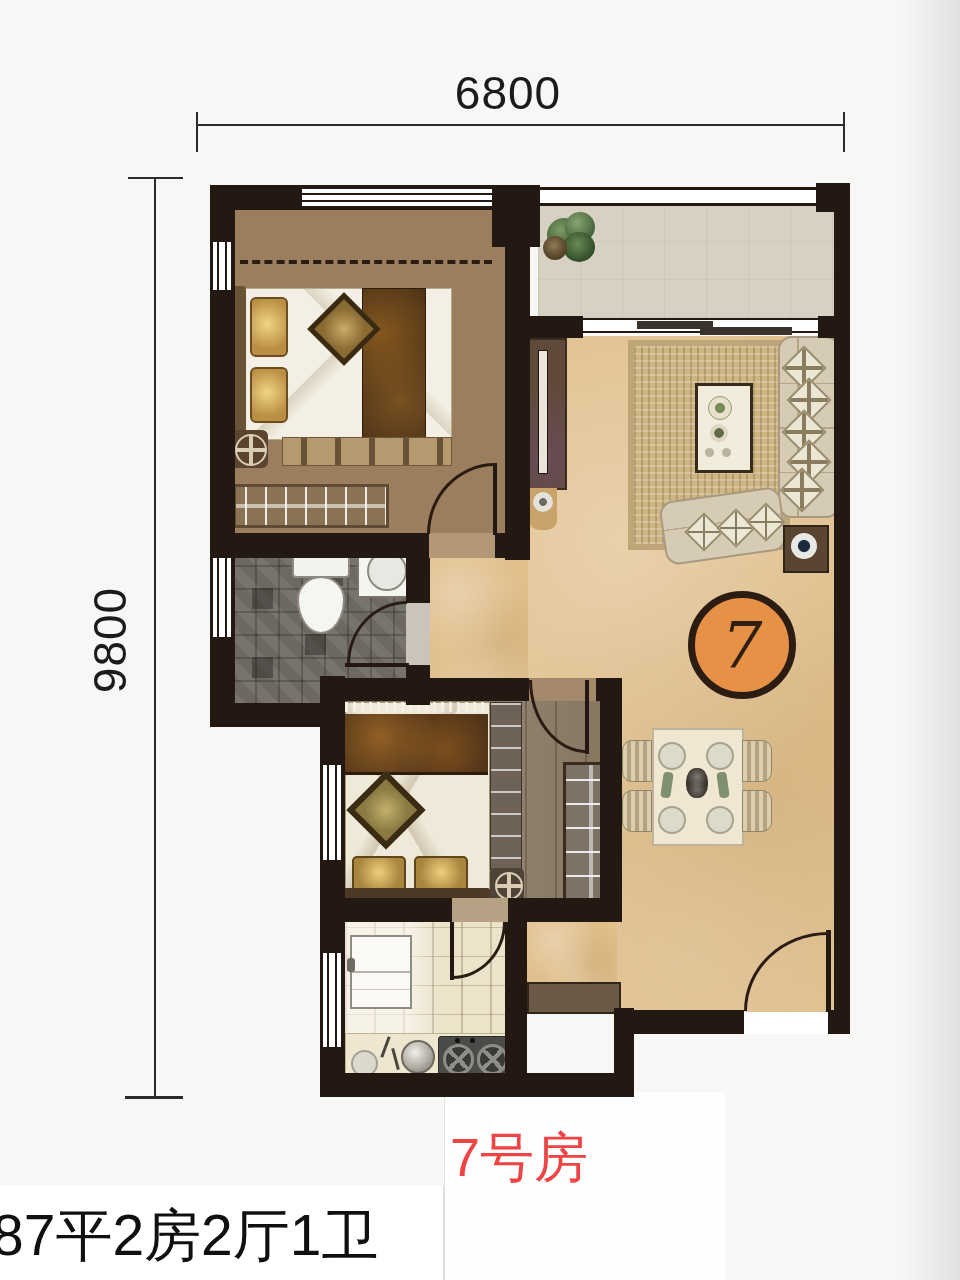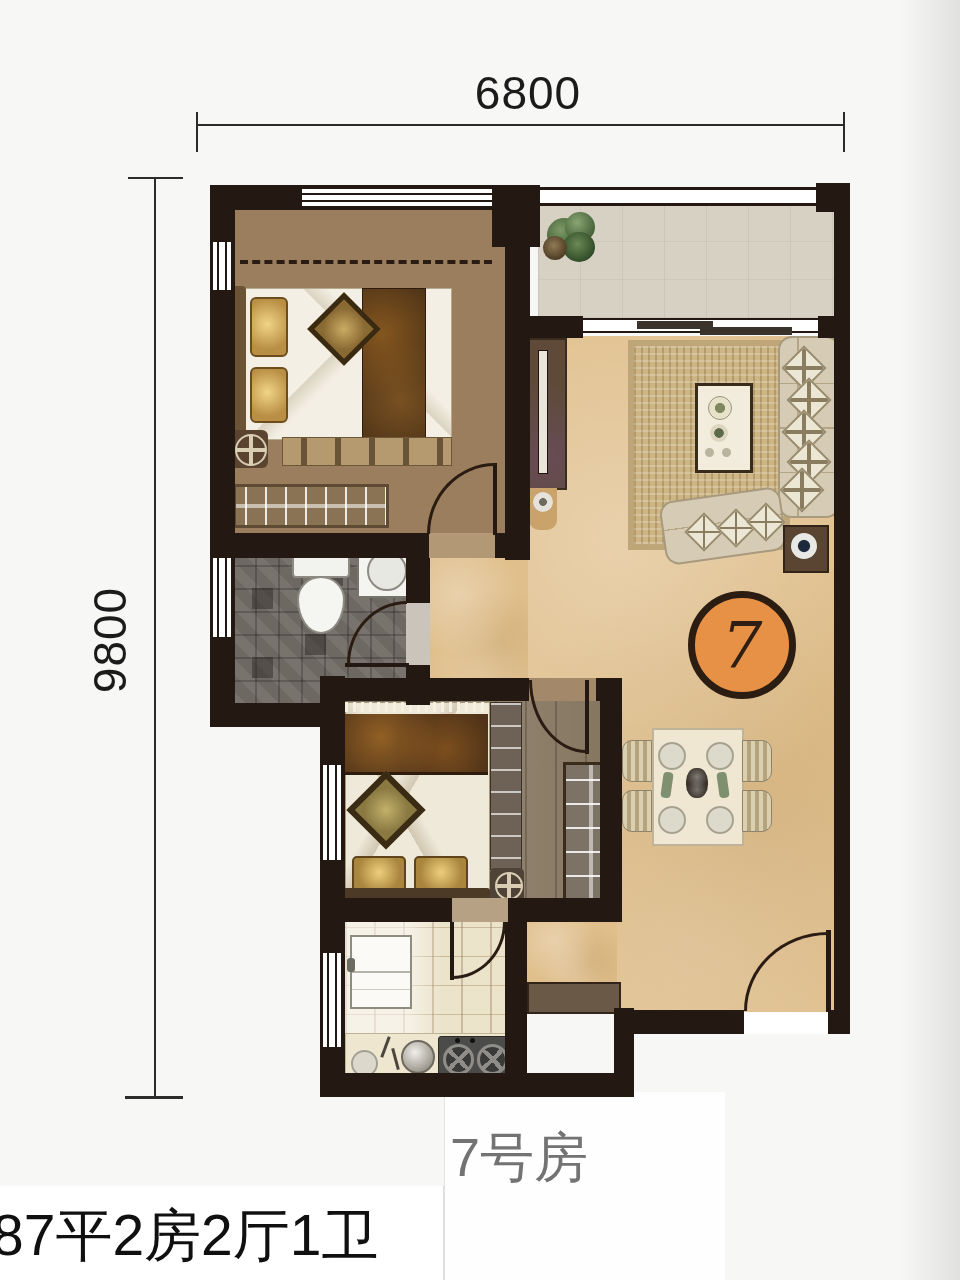--- a/index.html
+++ b/index.html
@@ -264,23 +264,23 @@
   <div class="arc arc-tl" style="left:744px;top:932px;width:84px;height:79px;"></div>
 
   <div class="abs" style="left:688px;top:591px;width:108px;height:108px;border-radius:50%;background:#e79147;
               border:7px solid #2b1d12;box-sizing:border-box;display:flex;align-items:center;justify-content:center;">
     <span style="font-family:'DejaVu Serif',serif;font-style:italic;font-size:64px;color:#2f1f12;line-height:1;">7</span>
   </div>
 
   <div class="dim-line" style="left:197px;top:124px;width:648px;height:2px;"></div>
   <div class="dim-line" style="left:196px;top:112px;width:2px;height:40px;"></div>
   <div class="dim-line" style="left:843px;top:112px;width:2px;height:40px;"></div>
-  <div class="dim-label" style="left:388px;top:66px;width:280px;">6800</div>
+  <div class="dim-label" style="left:368px;top:66px;width:280px;">6800</div>
 
   <div class="dim-line" style="left:154px;top:178px;width:2px;height:920px;"></div>
   <div class="dim-line" style="left:128px;top:177px;width:55px;height:2px;"></div>
   <div class="dim-line" style="left:125px;top:1096px;width:58px;height:3px;"></div>
   <div class="dim-label" style="left:10px;top:613px;width:200px;transform:rotate(-90deg);">9800</div>
 
-  <div class="caption" style="left:450px;top:1122px;width:220px;font-size:54px;color:#737373;text-align:left;">7号房</div>
+  <div class="caption" style="left:450px;top:1122px;width:220px;font-size:54px;color:#ef4444;text-align:left;">7号房</div>
   <div class="caption" style="left:-8px;top:1198px;width:460px;font-size:57px;color:#101010;white-space:nowrap;">87平2房2厅1卫</div>
 
 </div>
 
 </body></html>

